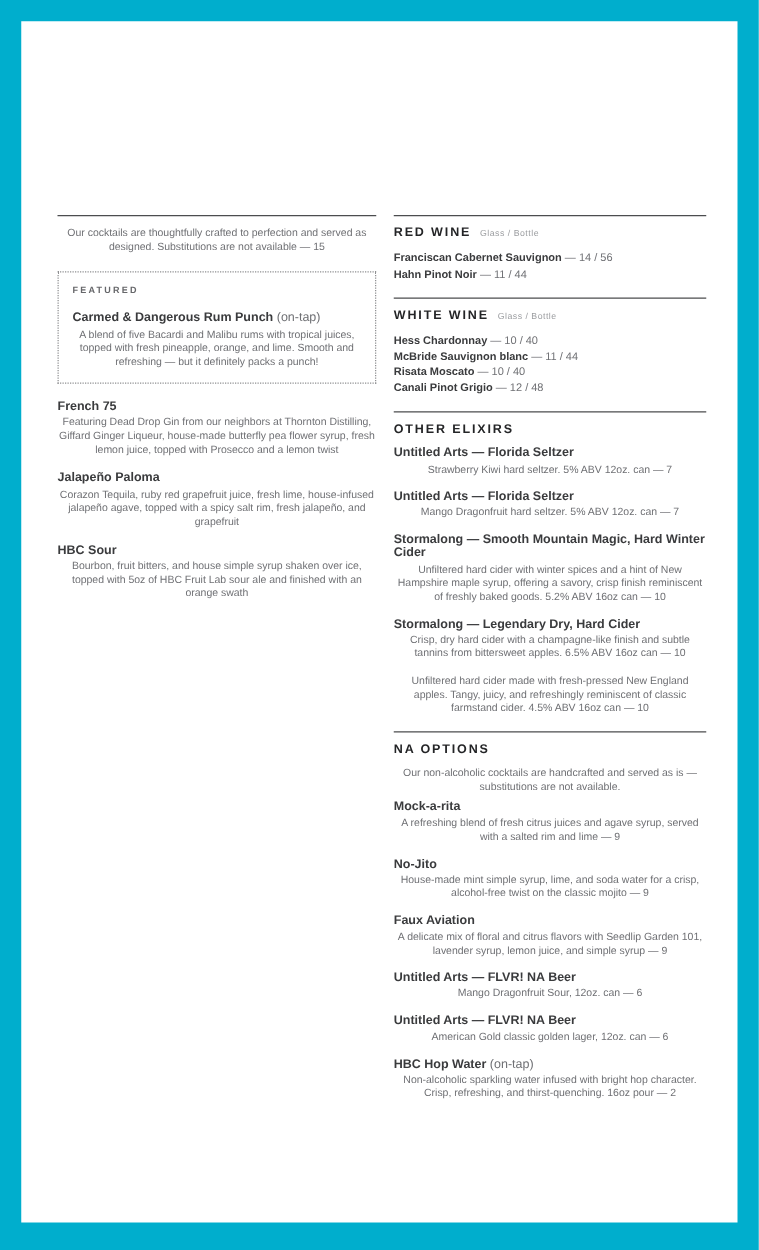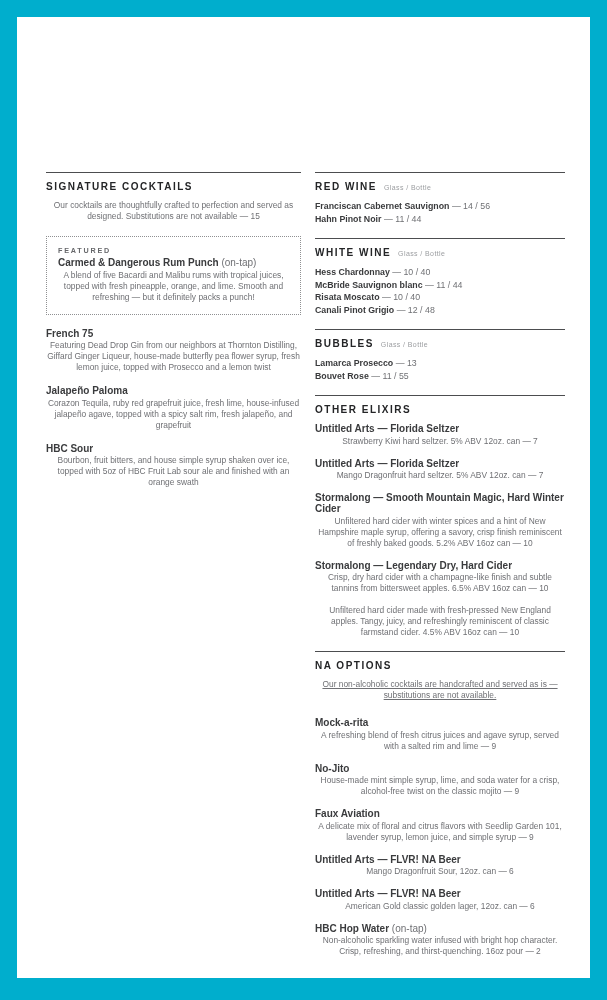--- a/index.html
+++ b/index.html
@@ -25,57 +25,54 @@
   .rule { border:none; border-top:1px solid #4c4d4f; margin:0 0 8px 0; }
 
   .sec-head { display:flex; align-items:baseline; gap:7px; margin:0 0 8px 0; }
   .sec-title {
     font-size:10px; font-weight:bold; letter-spacing:1.5px;
     color:#242527; white-space:nowrap;
   }
   .sec-sub { font-size:7px; color:#9b9da0; letter-spacing:0.4px; }
 
   .body { font-size:8.4px; line-height:11px; color:#6f7074;text-align:center; }
-  .sec-intro { margin:0 0 16px 0;text-decoration:underline; }
+  .sec-intro { margin:0 0 5px 0; }
 
   .item-name {
     font-size:10px; font-weight:bold; color:#3a3b3d;
     line-height:11px; margin-bottom:1.5px;
   }
   .tag { font-weight:normal; color:#6f7074; }
 
   .featured-box {
     border:1px dotted #8f9092;
     padding:9px 11px 11px 11px;
     margin:14px 0 13px 0;
   }
   .featured-label {
     font-size:7.2px; font-weight:bold; letter-spacing:1.8px;
-    color:#66676a; margin-bottom:2px;
+    color:#66676a; margin-bottom:13px;
   }
 
   .menu-item { margin-bottom:11px; }
   .cocktail-list .menu-item { margin-bottom:12px; }
 
   .menu-section { margin-bottom:13px; }
   .wine-line { font-size:8.8px; line-height:12.5px; }
   .wine-name { font-weight:bold; color:#3a3b3d; }
   .wine-price { color:#6f7074; font-weight:normal; }
 </style>
 </head>
 <body style="background: rgb(0, 174, 205);">
 
 <div class="page">
   <div class="content">
 
     <div class="col-left">
       <hr class="rule">
-      <div class="sec-head">
-        <span class="sec-title">SIGNATURE COCKTAILS</span>
-      </div>
       <p class="body">Our cocktails are thoughtfully crafted to perfection and served as designed. Substitutions are not available — 15</p>
 
       <div class="featured-box">
         <div class="featured-label">FEATURED</div>
         <div class="item-name"><span>Carmed &amp; Dangerous Rum Punch</span> <span class="tag">(on-tap)</span></div>
         <p class="body">A blend of five Bacardi and Malibu rums with tropical juices, topped with fresh pineapple, orange, and lime. Smooth and refreshing — but it definitely packs a punch!</p>
       </div>
 
       <div class="cocktail-list" id="cocktail-list">
   <div class="menu-item">
@@ -122,33 +119,20 @@
   <div class="wine-line"><span class="wine-name">Hess Chardonnay</span><span class="wine-price"> — 10 / 40</span></div>
 
   <div class="wine-line"><span class="wine-name">McBride Sauvignon blanc</span><span class="wine-price"> — 11 / 44</span></div>
 
   <div class="wine-line"><span class="wine-name">Risata Moscato</span><span class="wine-price"> — 10 / 40</span></div>
 
   <div class="wine-line"><span class="wine-name">Canali Pinot Grigio</span><span class="wine-price"> — 12 / 48</span></div>
 </div>
   </section>
 
-  <section class="menu-section">
-    <hr class="rule">
-    <div class="sec-head">
-      <span class="sec-title">BUBBLES</span>
-      <span class="sec-sub">Glass / Bottle</span>
-    </div>
-
-    <div class="sec-items">
-  <div class="wine-line"><span class="wine-name">Lamarca Prosecco</span><span class="wine-price"> — 13</span></div>
-
-  <div class="wine-line"><span class="wine-name">Bouvet Rose</span><span class="wine-price"> — 11 / 55</span></div>
-</div>
-  </section>
 
   <section class="menu-section">
     <hr class="rule">
     <div class="sec-head">
       <span class="sec-title">OTHER ELIXIRS</span>
 
     </div>
 
     <div class="sec-items">
   <div class="menu-item">

